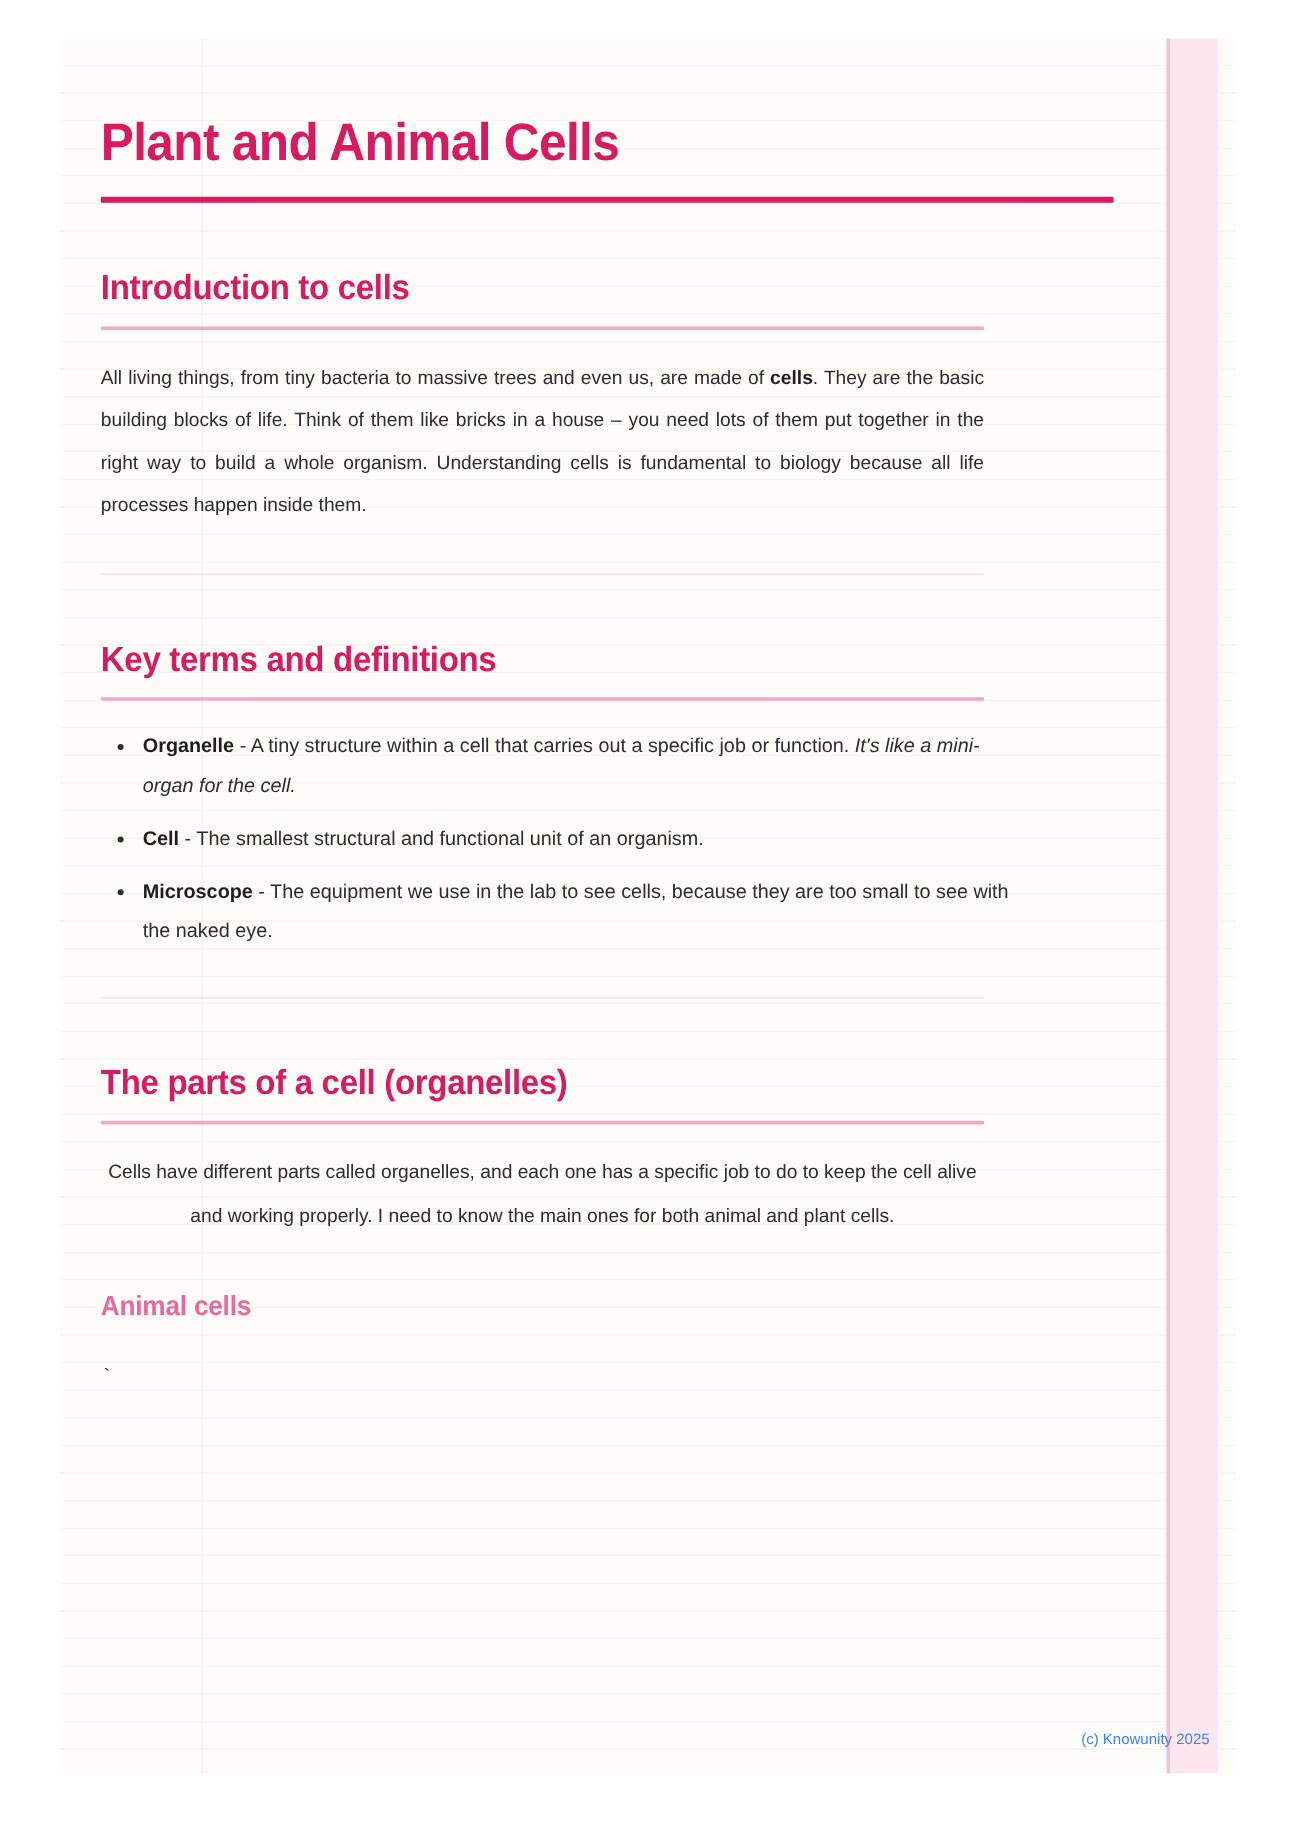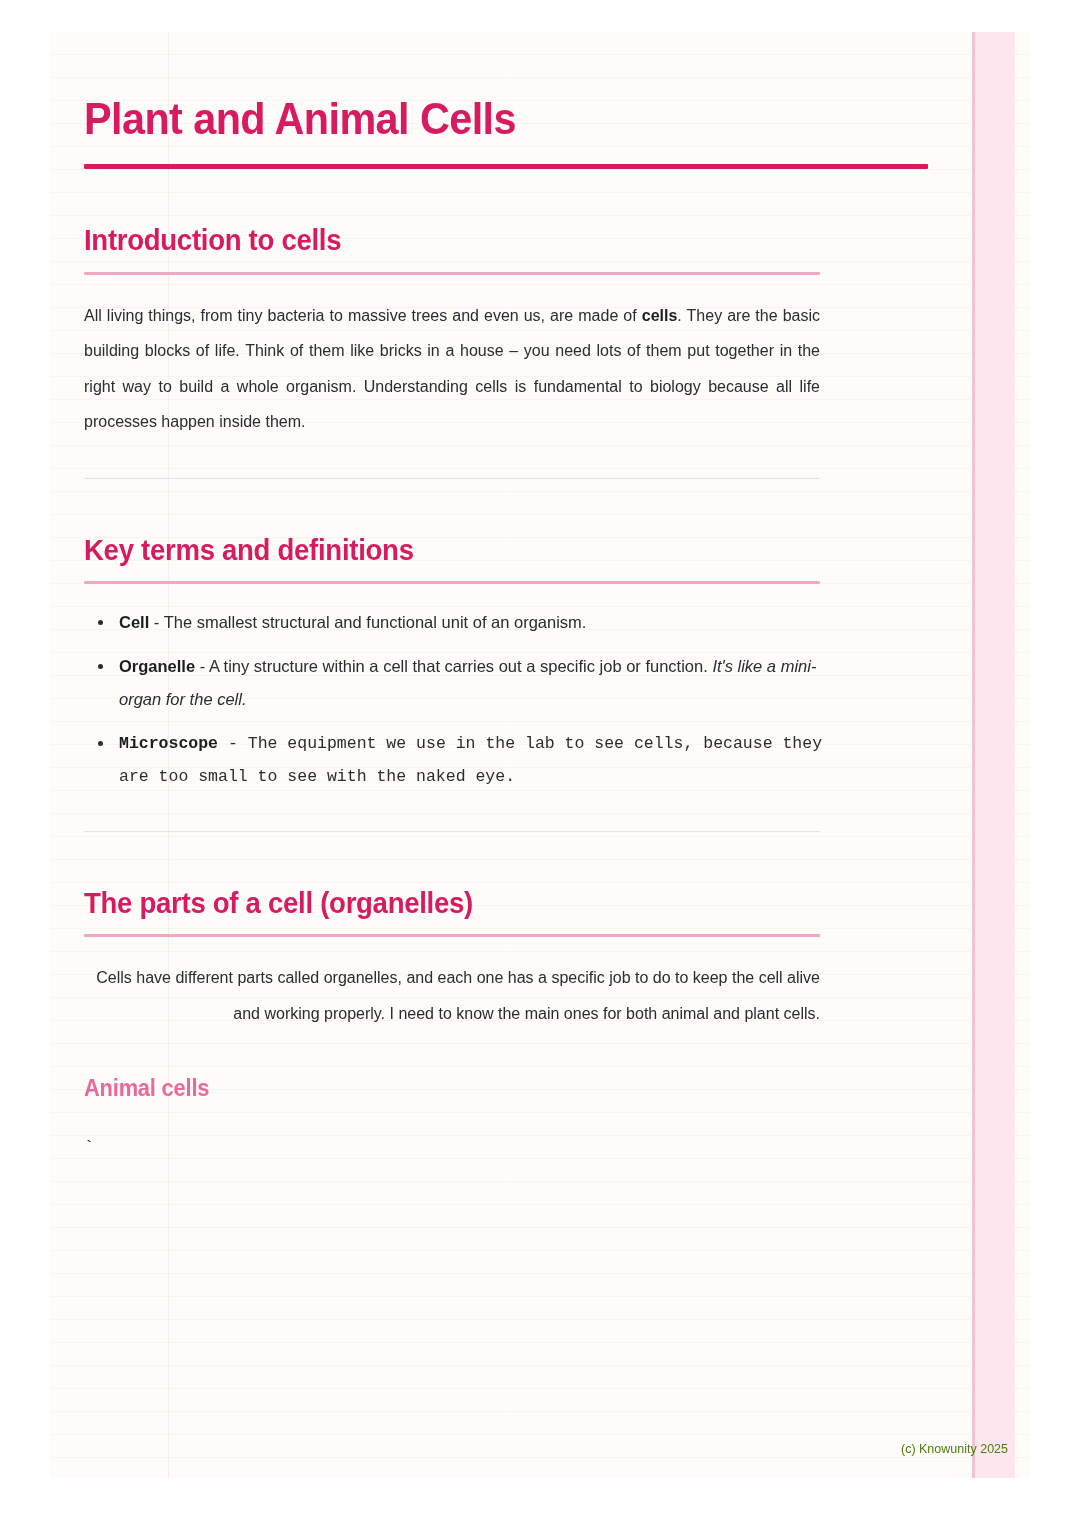--- a/index.html
+++ b/index.html
@@ -129,36 +129,36 @@
   }
 
   p.body-text {
     font-size: 16px;
     line-height: 35.5px;
     color: #2b2b30;
     margin: 23px 0 0 0;
     text-align: justify;
     width: 736px;
   }
-  p.body-text.ragged { text-align: right; }
+  p.body-text.ragged { text-align: center; }
 
   ul.term-list {
     margin: 22px 0 0 0;
     padding: 0 0 0 35px;
     list-style: none;
     width: 736px;
   }
   ul.term-list li {
     position: relative;
     font-size: 16.5px;
     line-height: 33px;
     color: #2b2b30;
     margin-bottom: 11px;
   }
-  ul.term-list li:last-child { margin-bottom: 16px; font-family: Liberation Mono, monospace; }
+  ul.term-list li:last-child { margin-bottom: 16px; }
   ul.term-list li::before {
     content: "";
     position: absolute;
     left: -21px;
     top: 14px;
     width: 5px;
     height: 5px;
     border-radius: 50%;
     background: #2b2b30;
   }
@@ -179,21 +179,21 @@
     color: #2b2b30;
     margin: 28px 0 0 0;
     font-family: "Liberation Mono", monospace;
   }
 
   #footer {
     position: absolute;
     right: 22px;
     bottom: 22px;
     font-size: 12.5px;
-    color: #4d7c0f;
+    color: #3b82f6;
     z-index: 5;
   }
 </style>
 </head>
 <body>
 
 <div id="sheet">
 
   <div id="rules"></div>
   <div id="margin-rule"></div>
@@ -207,22 +207,22 @@
 
     <h2 class="section-heading">Introduction to cells</h2>
     <div class="heading-rule"></div>
     <p class="body-text"><span>All living things, from tiny bacteria to massive trees and even us, are made of </span><b>cells</b><span>. They are the basic building blocks of life. Think of them like bricks in a house – you need lots of them put together in the right way to build a whole organism. Understanding cells is fundamental to biology because all life processes happen inside them.</span></p>
 
     <div class="divider"></div>
 
     <h2 class="section-heading">Key terms and definitions</h2>
     <div class="heading-rule"></div>
     <ul class="term-list">
+      <li><b>Organelle</b><span> - </span><span>A tiny structure within a cell that carries out a specific job or function. </span><i>It's like a mini-organ for the cell.</i></li>
       <li><b>Cell</b><span> - </span><span>The smallest structural and functional unit of an organism.</span><i></i></li>
-      <li><b>Organelle</b><span> - </span><span>A tiny structure within a cell that carries out a specific job or function. </span><i>It's like a mini-organ for the cell.</i></li>
       <li><b>Microscope</b><span> - </span><span>The equipment we use in the lab to see cells, because they are too small to see with the naked eye.</span><i></i></li>
     </ul>
 
     <div class="divider"></div>
 
     <h2 class="section-heading">The parts of a cell (organelles)</h2>
     <div class="heading-rule"></div>
     <p class="body-text ragged">Cells have different parts called organelles, and each one has a specific job to do to keep the cell alive and working properly. I need to know the main ones for both animal and plant cells.</p>
 
     <h3 class="sub-heading">Animal cells</h3>

